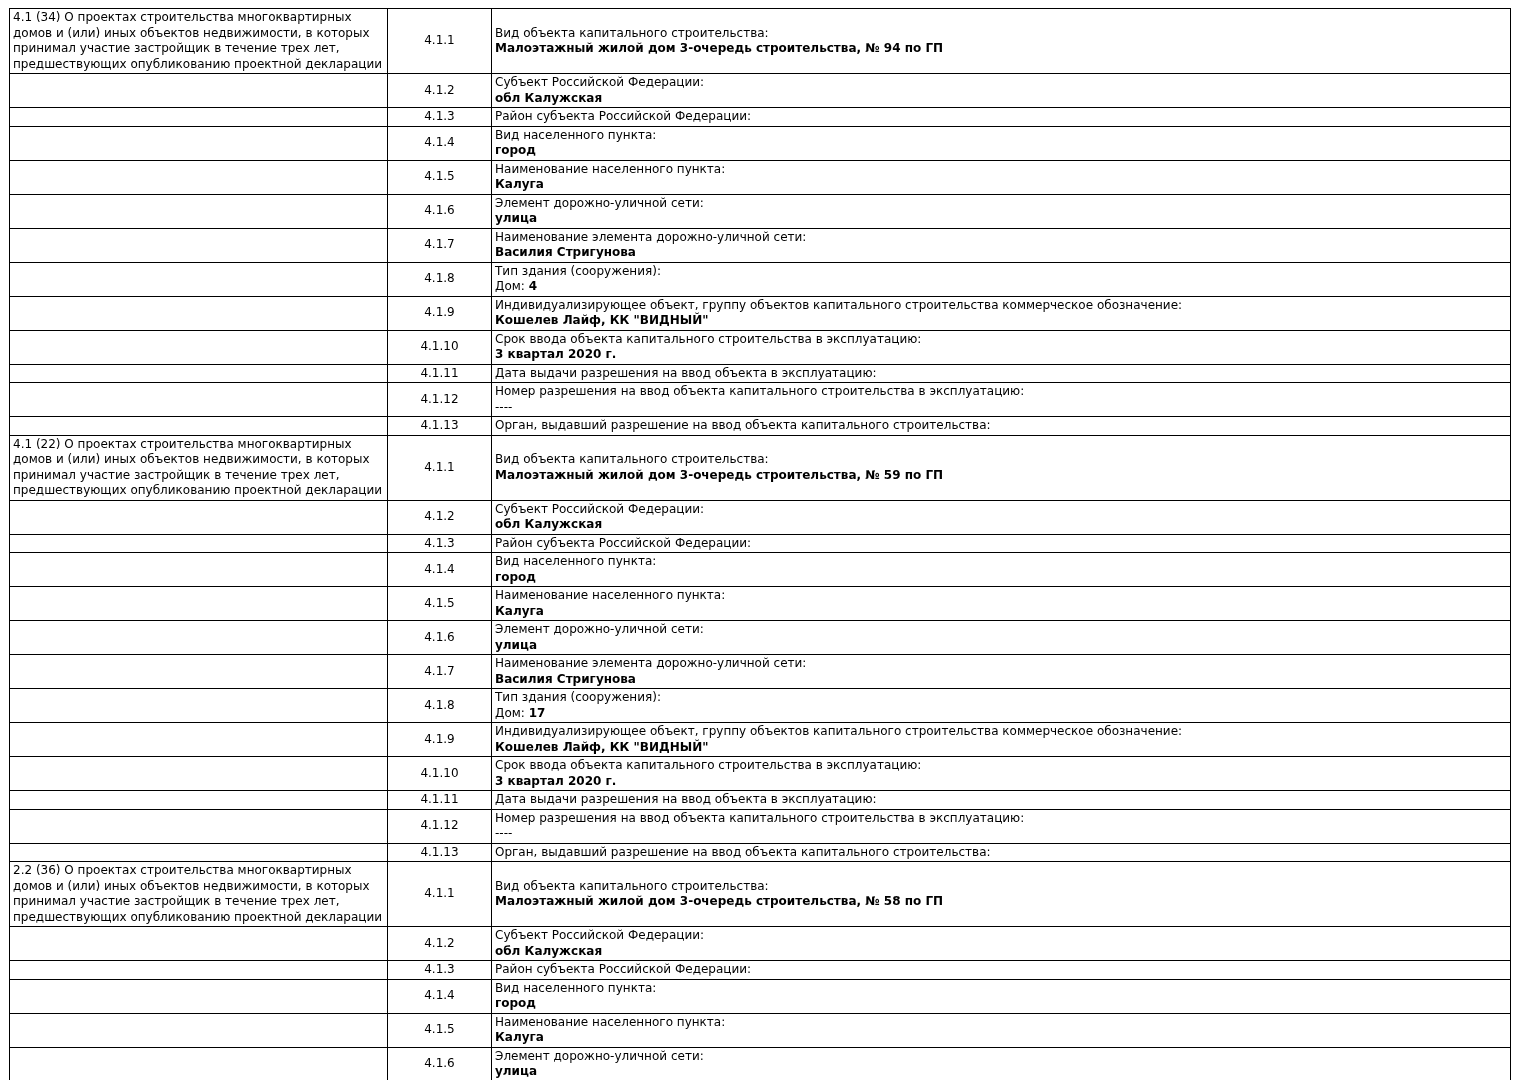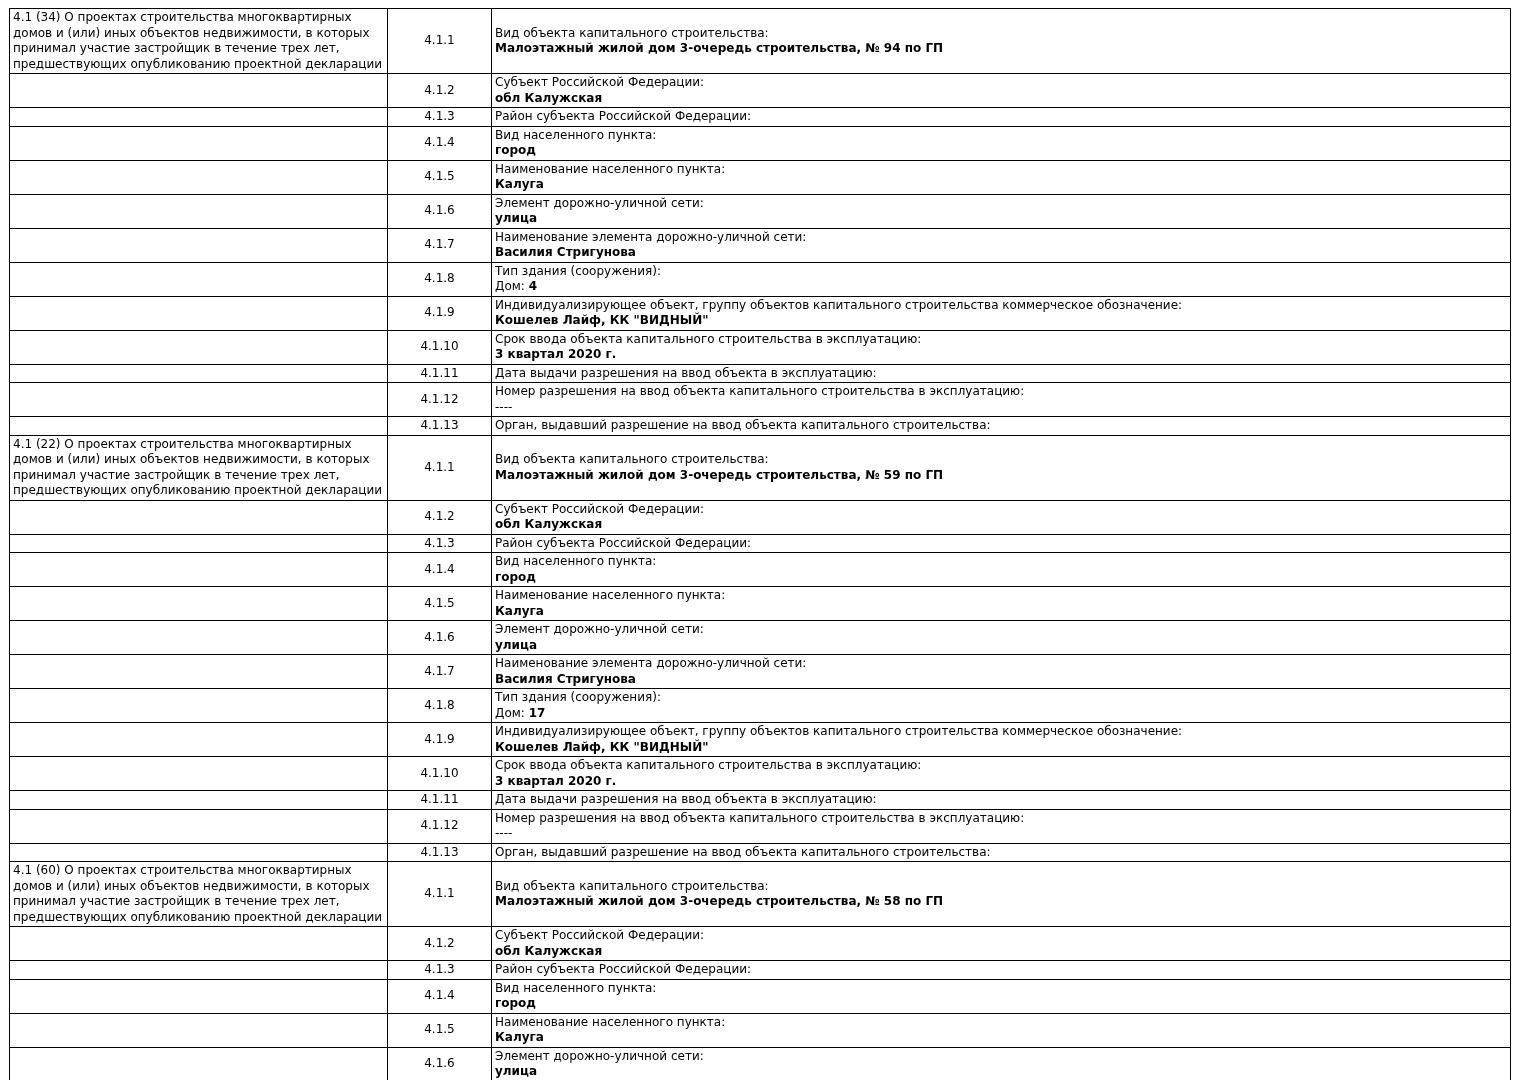--- a/index.html
+++ b/index.html
@@ -253,21 +253,21 @@
           </td>
         </tr>
         <tr>
           <td class="desc"></td>
           <td class="code">4.1.13</td>
           <td class="content">
             <div>Орган, выдавший разрешение на ввод объекта капитального строительства:</div>
           </td>
         </tr>
         <tr>
-          <td class="desc">4.1 (60) О проектах строительства многоквартирных домов и (или) иных объектов недвижимости, в которых принимал участие застройщик в течение трех лет, предшествующих опубликованию проектной декларации</td>
+          <td class="desc">2.2 (36) О проектах строительства многоквартирных домов и (или) иных объектов недвижимости, в которых принимал участие застройщик в течение трех лет, предшествующих опубликованию проектной декларации</td>
           <td class="code">4.1.1</td>
           <td class="content">
             <div>Вид объекта капитального строительства:</div>
             <div><span class="bold">Малоэтажный жилой дом 3-очередь строительства, № 58 по ГП</span></div>
           </td>
         </tr>
         <tr>
           <td class="desc"></td>
           <td class="code">4.1.2</td>
           <td class="content">

